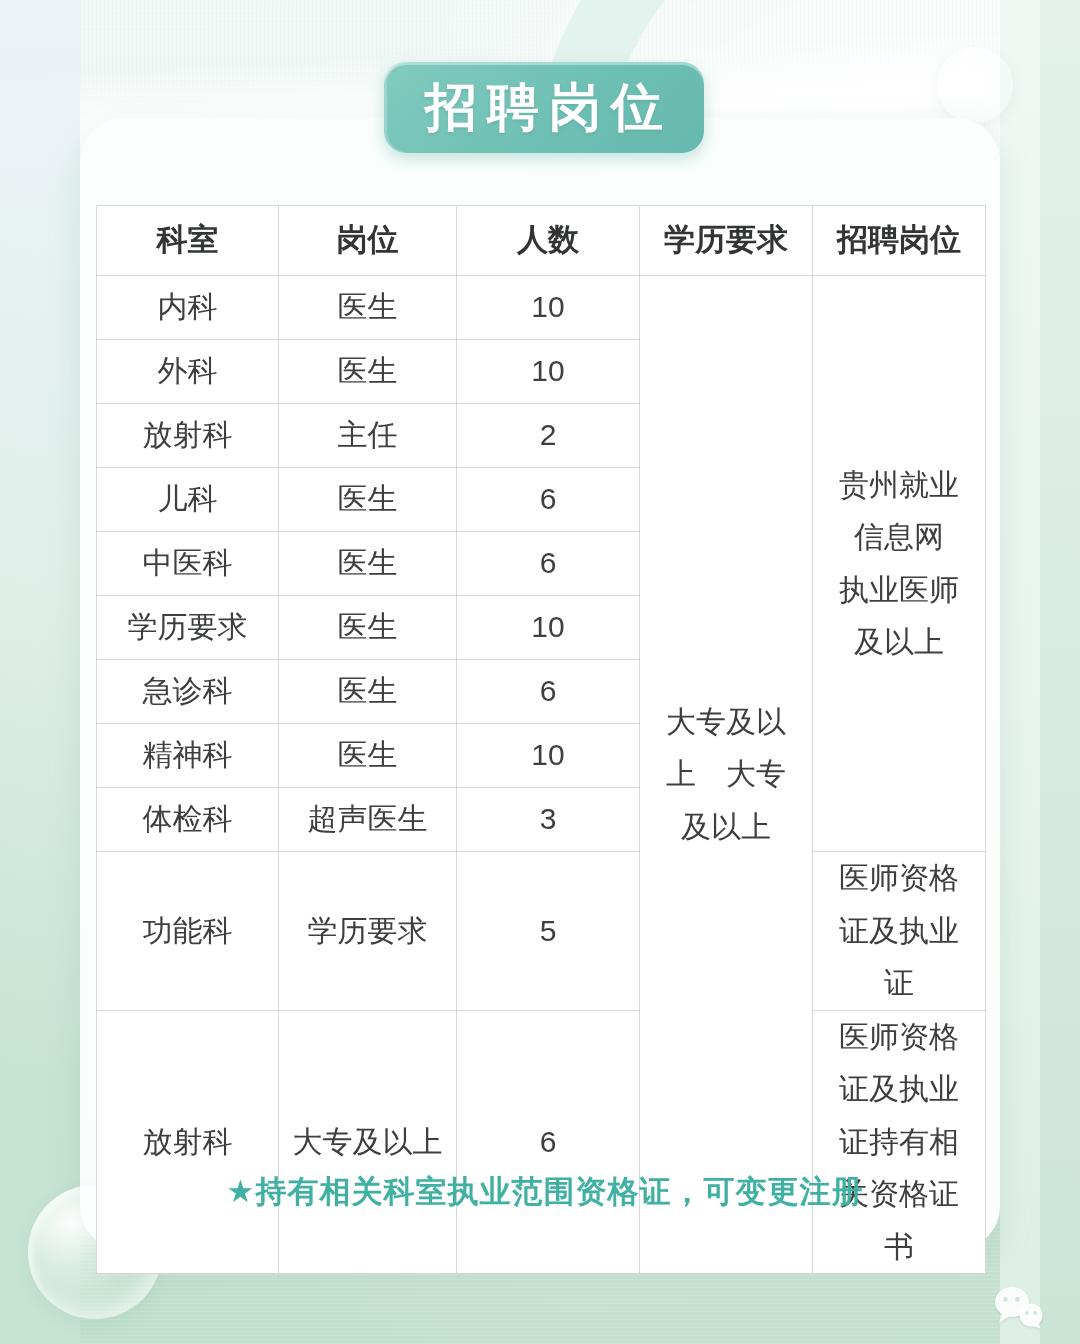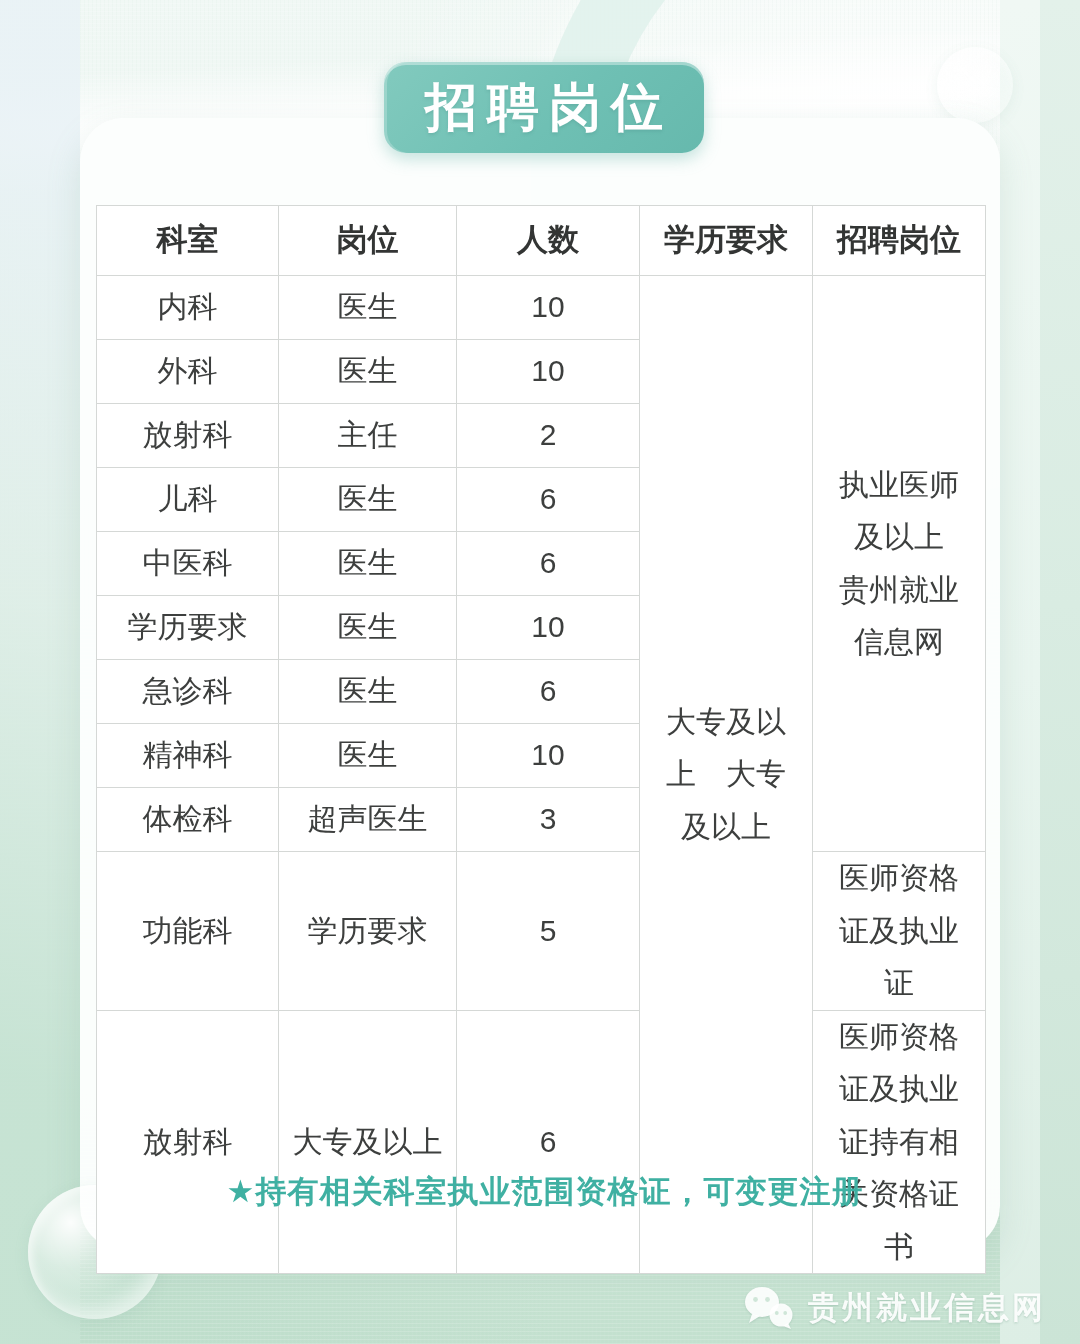--- a/index.html
+++ b/index.html
@@ -136,21 +136,21 @@
         <th>岗位</th>
         <th>人数</th>
         <th>学历要求</th>
         <th>招聘岗位</th>
       </tr>
       <tr class="r">
         <td>内科</td>
         <td>医生</td>
         <td>10</td>
         <td rowspan="11">大专及以上　大专及以上</td>
-        <td rowspan="9">执业医师及以上　贵州就业信息网</td>
+        <td rowspan="9">贵州就业信息网　执业医师及以上</td>
       </tr>
       <tr class="r">
         <td>外科</td>
         <td>医生</td>
         <td>10</td>
       </tr>
       <tr class="r">
         <td>放射科</td>
         <td>主任</td>
         <td>2</td>
@@ -215,15 +215,14 @@
           <path d="M46 38 L49 44 L41 41 Z"></path>
         </g>
         <g fill="#cfe6d8">
           <circle cx="13.5" cy="14.5" r="2.4"></circle>
           <circle cx="25.5" cy="14.5" r="2.4"></circle>
           <circle cx="34.8" cy="28" r="1.9"></circle>
           <circle cx="43.2" cy="28" r="1.9"></circle>
         </g>
       </svg>
     </span>
-    <span>贵州就业信息网</span>
   </div>
 </div>
 
 </body></html>

